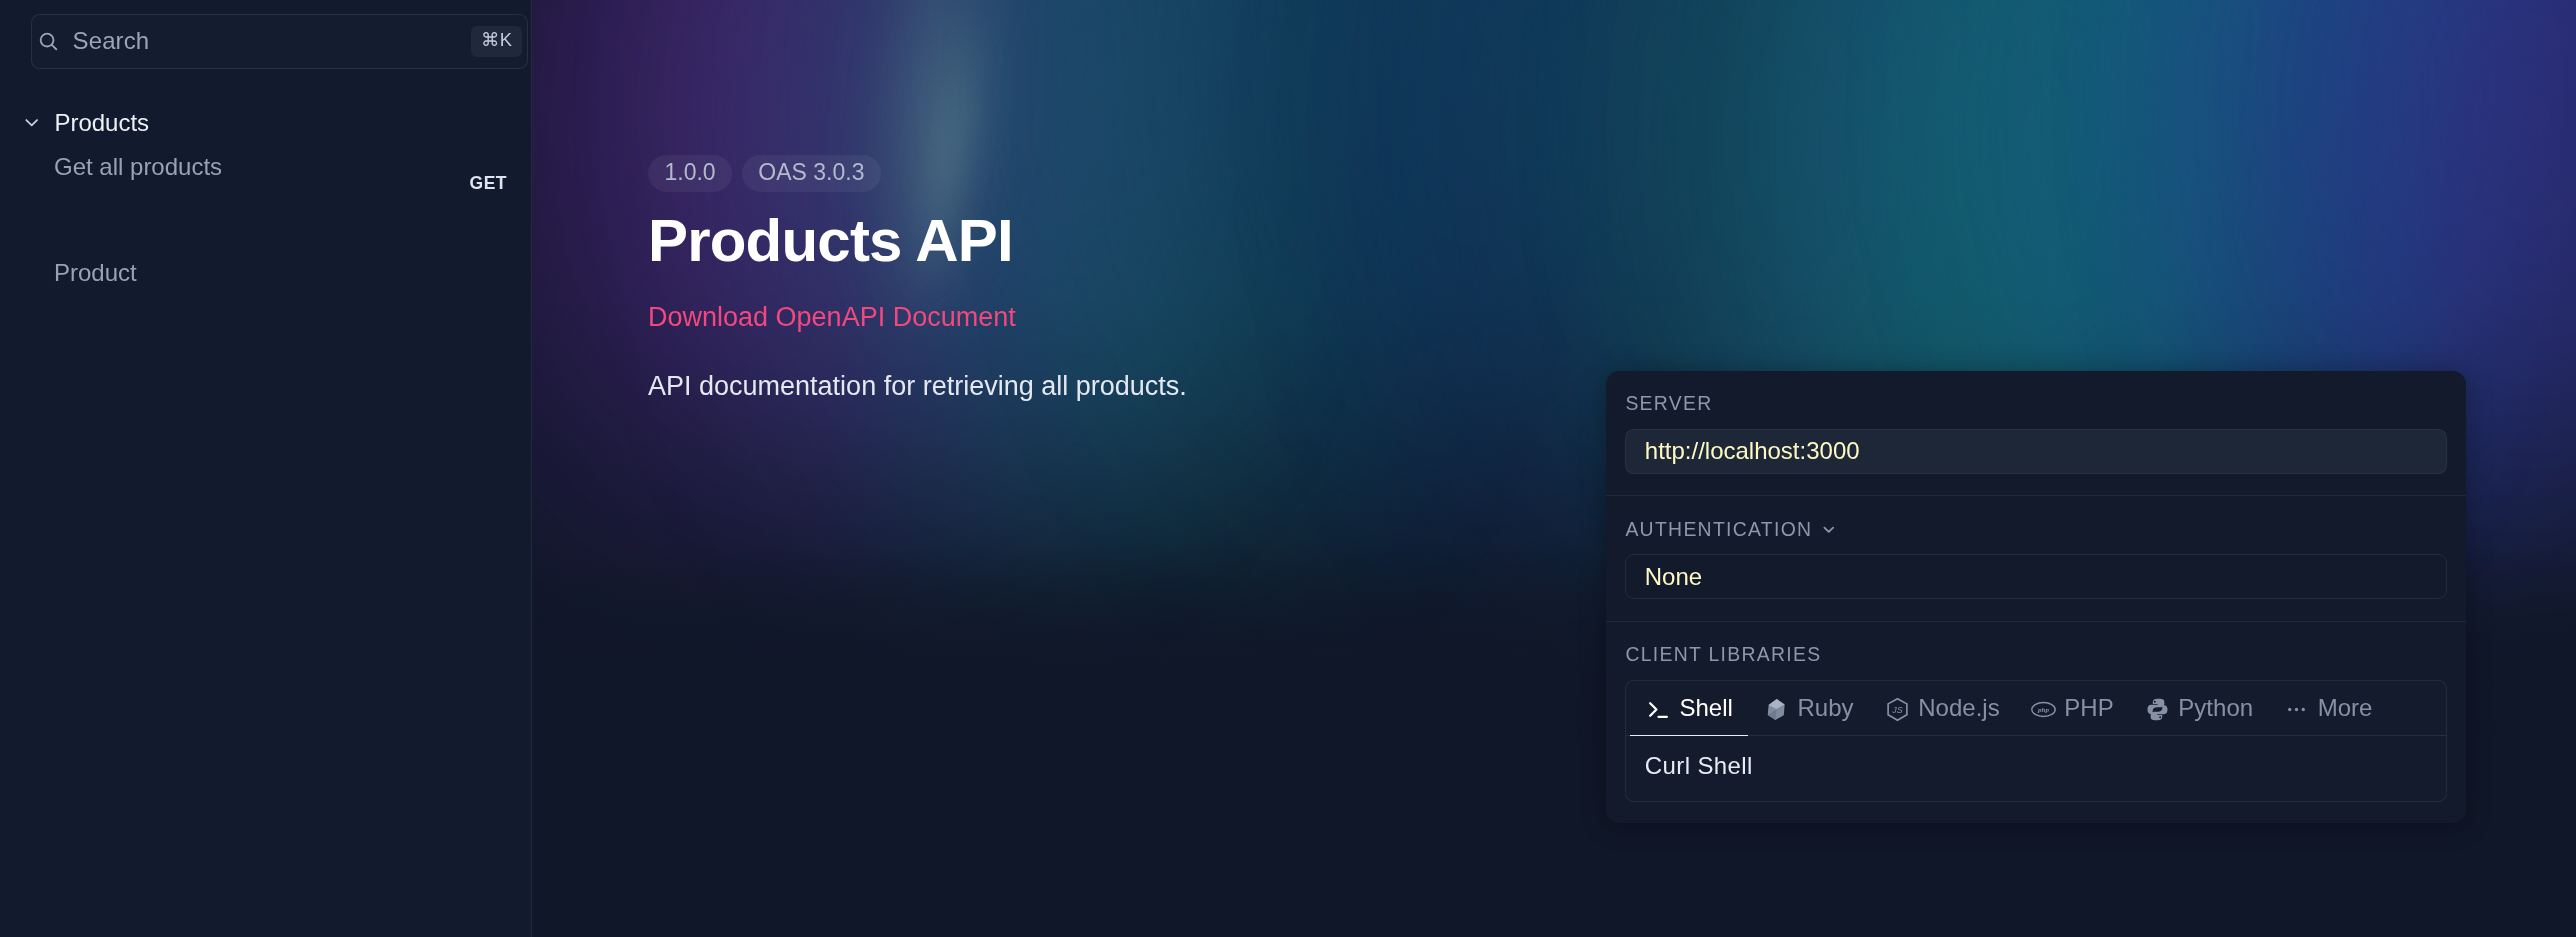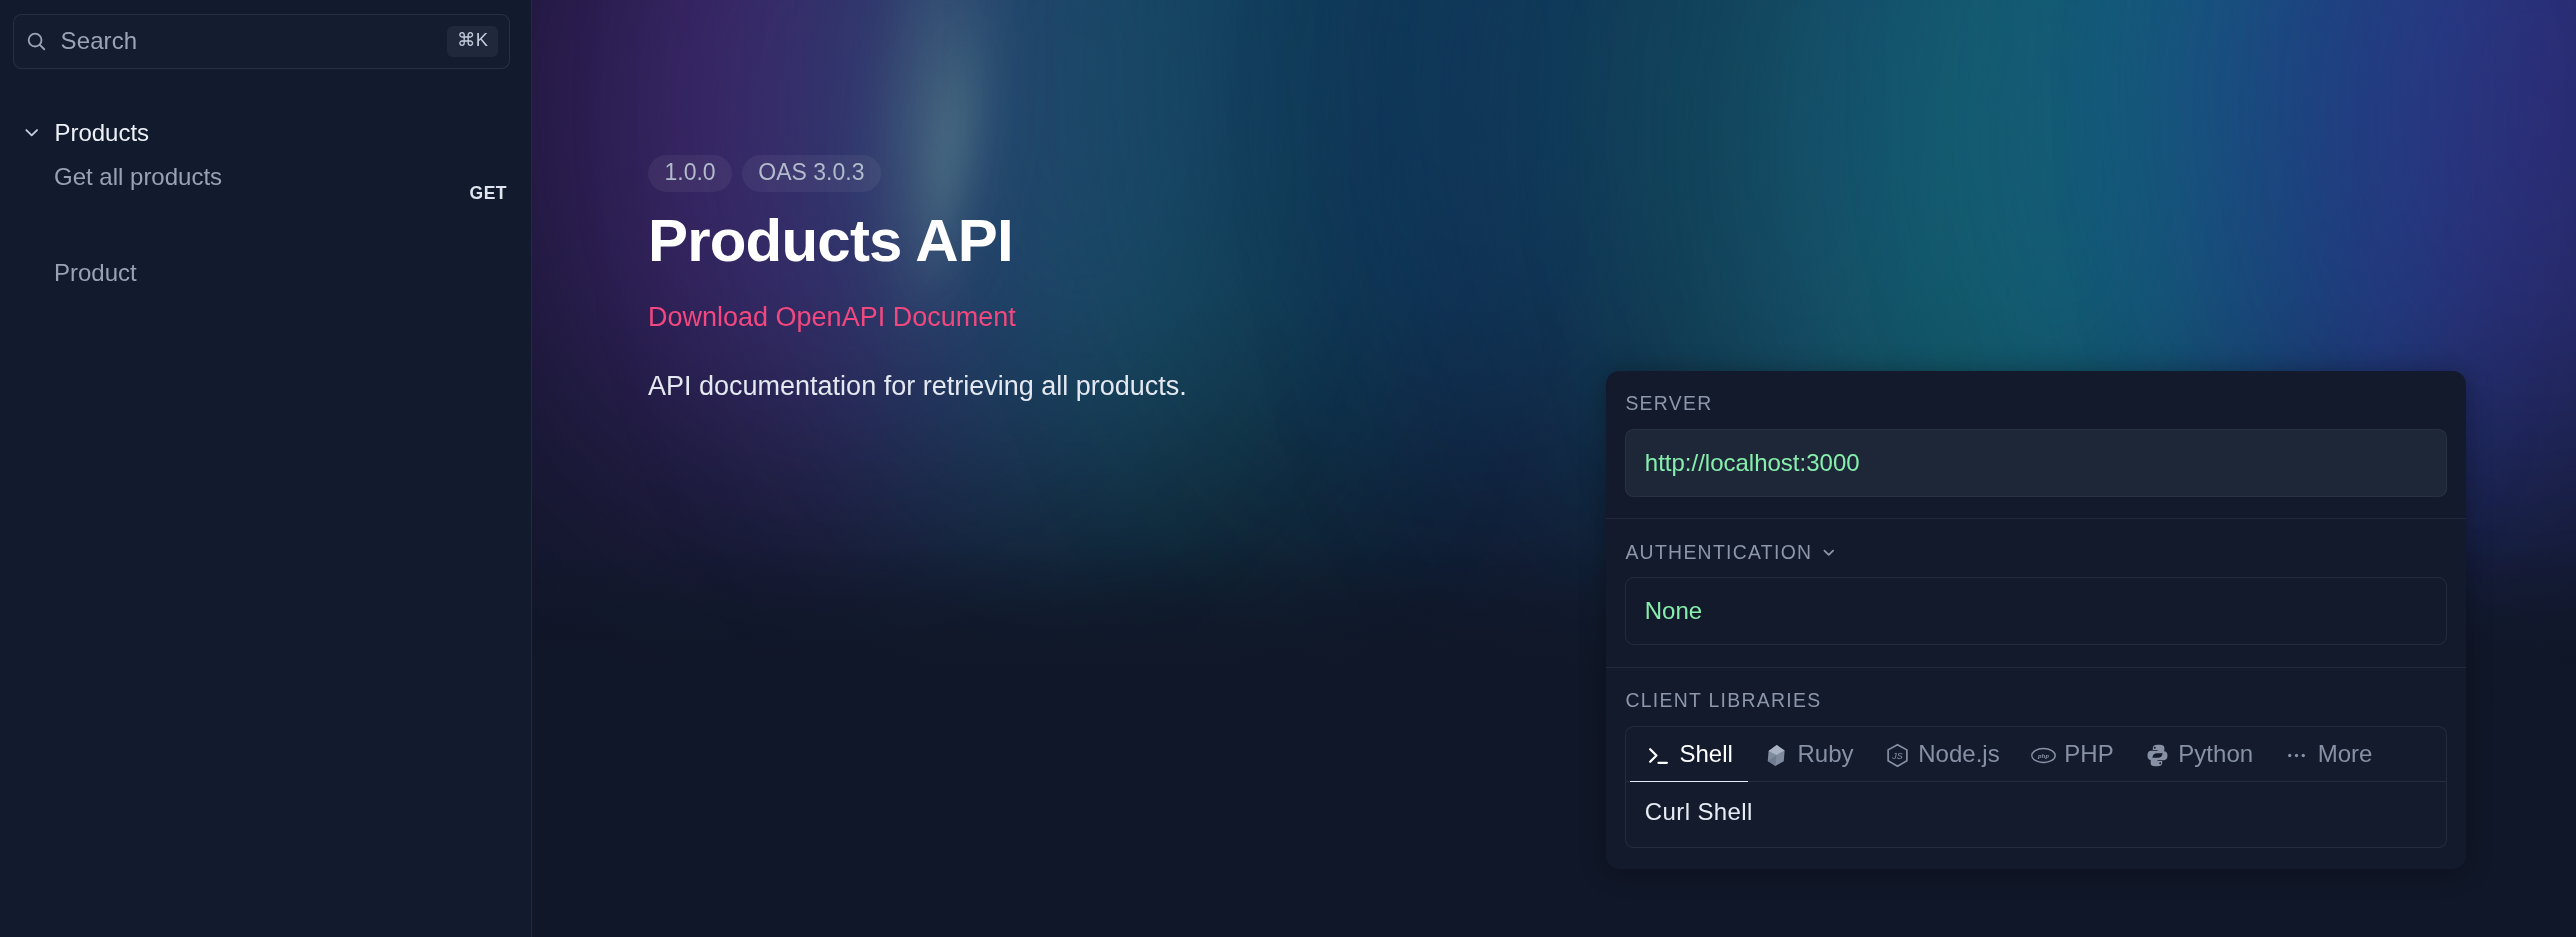--- a/index.html
+++ b/index.html
@@ -69,24 +69,24 @@
   }
 
   
   .sidebar{
     position:absolute; left:0; top:0; width:532px; height:938px;
     background:#121a2e;
     border-right:1px solid rgba(255,255,255,0.07);
     z-index:5;
   }
   .sb-search{
-    position:absolute; left:13px; top:13.6px; width:497px; height:55px;
+    position:absolute; left:31px; top:13.6px; width:497px; height:55px;
     border:1px solid rgba(255,255,255,0.085);
     border-radius:8.7px;
-    display:flex; align-items:center; padding:0 11px;
+    display:flex; align-items:center; padding:0 5px;
     background:rgba(255,255,255,0.012);
   }
   .sb-search .sicon{
     width:22px; height:22px; margin-right:13.6px; flex:none; display:block;
   }
   .sb-search .sicon svg{ display:block; }
   .sb-search .sph{
     font-size:24px; color:#9aa4b8; letter-spacing:0.1px; flex:1;
   }
   .kbd{
@@ -143,23 +143,23 @@
     z-index:6;
   }
   .psec{ padding:21.4px 19.4px 21.4px; }
   .psec + .psec{ border-top:1px solid rgba(255,255,255,0.065); }
   .plabel{
     font-size:19.4px; color:#8d97ab; letter-spacing:1.3px;
     margin-bottom:13.6px; display:flex; align-items:center; gap:7.8px;
   }
   .plabel .dchev{ width:17.5px; height:17.5px; display:block; }
   .pfield{
-    height:68px; border-radius:8.7px;
+    height:45px; border-radius:8.7px;
     display:flex; align-items:center; padding:0 18.4px;
-    font-size:24px; color:#86efac;
+    font-size:24px; color:#fef9c3;
   }
   .pfield.filled{ background:#1e2738; border:1px solid rgba(255,255,255,0.055); }
   .pfield.hollow{ background:transparent; border:1px solid rgba(255,255,255,0.075); }
 
   .libbox{
     border:1px solid rgba(255,255,255,0.075);
     border-radius:8.7px; overflow:hidden; background:rgba(255,255,255,0.008);
   }
   .libtabs{
     display:flex; align-items:stretch;
@@ -206,21 +206,21 @@
       <span class="sicon">
         <svg width="22" height="22" viewBox="0 0 24 24" fill="none" stroke="#9aa4b8" stroke-width="2" stroke-linecap="round">
           <circle cx="11" cy="11" r="7"></circle>
             <line x1="16.2" y1="16.2" x2="21" y2="21"></line>
         </svg>
       </span>
       <span class="sph">Search</span>
       <span class="kbd">⌘K</span>
     </div>
 
-    <div class="sb-group" style="top:111px;">
+    <div class="sb-group" style="top:101px;">
       <div class="sb-head">
         <span class="chev">
           <svg width="21.4" height="21.4" viewBox="0 0 24 24" fill="none" stroke="#c7cede" stroke-width="2" stroke-linecap="round" stroke-linejoin="round">
             <polyline points="6 9 12 15 18 9"></polyline>
           </svg>
         </span>
         <span class="sb-head-label">Products</span>
       </div>
       <div class="sb-item">
         <span class="sb-item-label">Get all products</span>

